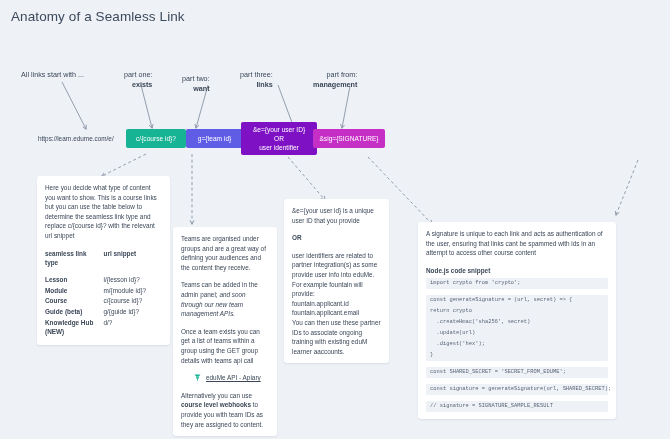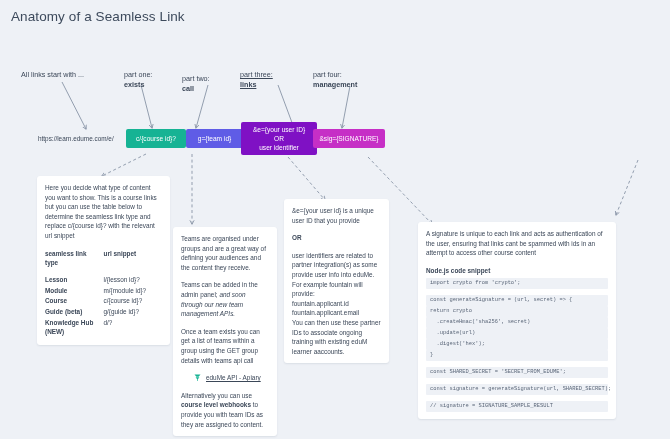--- a/index.html
+++ b/index.html
@@ -15,21 +15,21 @@
   .page-title {
     position: absolute; left: 11px; top: 9px;
     font-size: 13.5px; font-weight: 400; color: #3d4a5c;
     letter-spacing: .1px;
   }
 
   svg.wires { position: absolute; left: 0; top: 0; width: 670px; height: 439px; pointer-events: none; }
 
   .part-label {
     position: absolute; font-size: 7.2px; line-height: 9.6px;
-    color: #3b4758; text-align: left; white-space: nowrap;
+    color: #3b4758; text-align: right; white-space: nowrap;
   }
   .part-label b { font-weight: 700; }
 
   .start-label {
     position: absolute; font-size: 7.2px; color: #3b4758; white-space: nowrap;
   }
   .url-base {
     position: absolute; font-size: 6.4px; color: #3b4758; white-space: nowrap;
   }
 
@@ -107,28 +107,28 @@
 
   <div class="start-label" style="left:21px; top:70px;text-align:right;">All links start with ...</div>
   <div class="url-base" style="left:38px; top:135px;">https://learn.edume.com/e/</div>
 
   <div class="part-label" style="left:124px; top:70px;">
     <span>part one:</span><br>
     <b>exists</b>
   </div>
   <div class="part-label" style="left:182px; top:54px;margin-top:20px;">
     <span>part two:</span><br>
-    <b>call</b>
-  </div>
-  <div class="part-label" style="left:240px; top:70px;text-decoration:underline;">
+    <b>want</b>
+  </div>
+  <div class="part-label" style="left:240px; top:70px;">
     <span>part three:</span><br>
     <b>links</b>
   </div>
   <div class="part-label" style="left:313px; top:70px;">
-    <span>part four:</span><br>
+    <span>part from:</span><br>
     <b>management</b>
   </div>
 
   <div class="chip" id="chip-content" style="left:126px; top:129px; width:60px; height:19px; background:#16b394;">
     <span>c/{course id}?</span>
   </div>
 
   <div class="chip" id="chip-team" style="left:186px; top:129px; width:57px; height:19px; background:#5f5ce6;">
     <span>g={team id}</span>
   </div>

